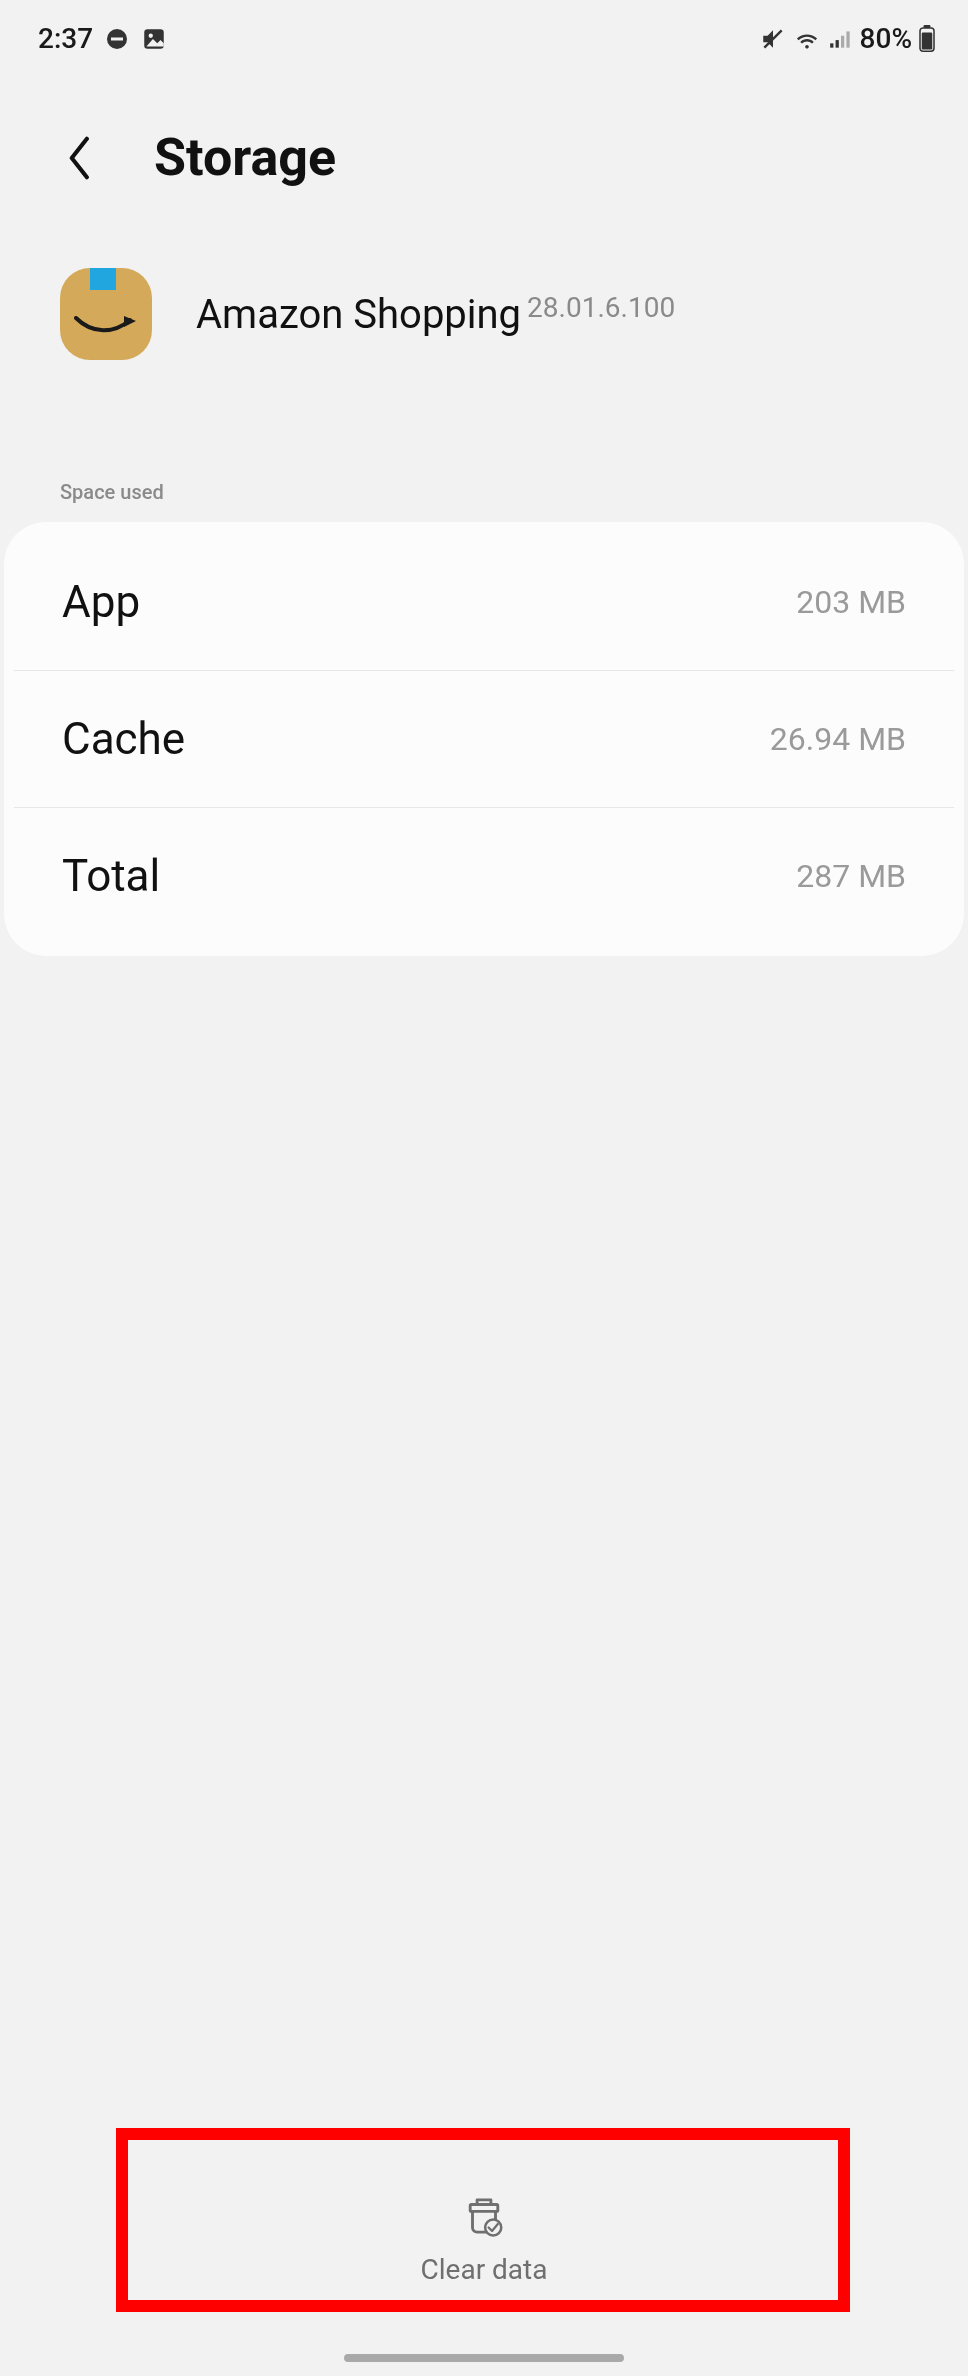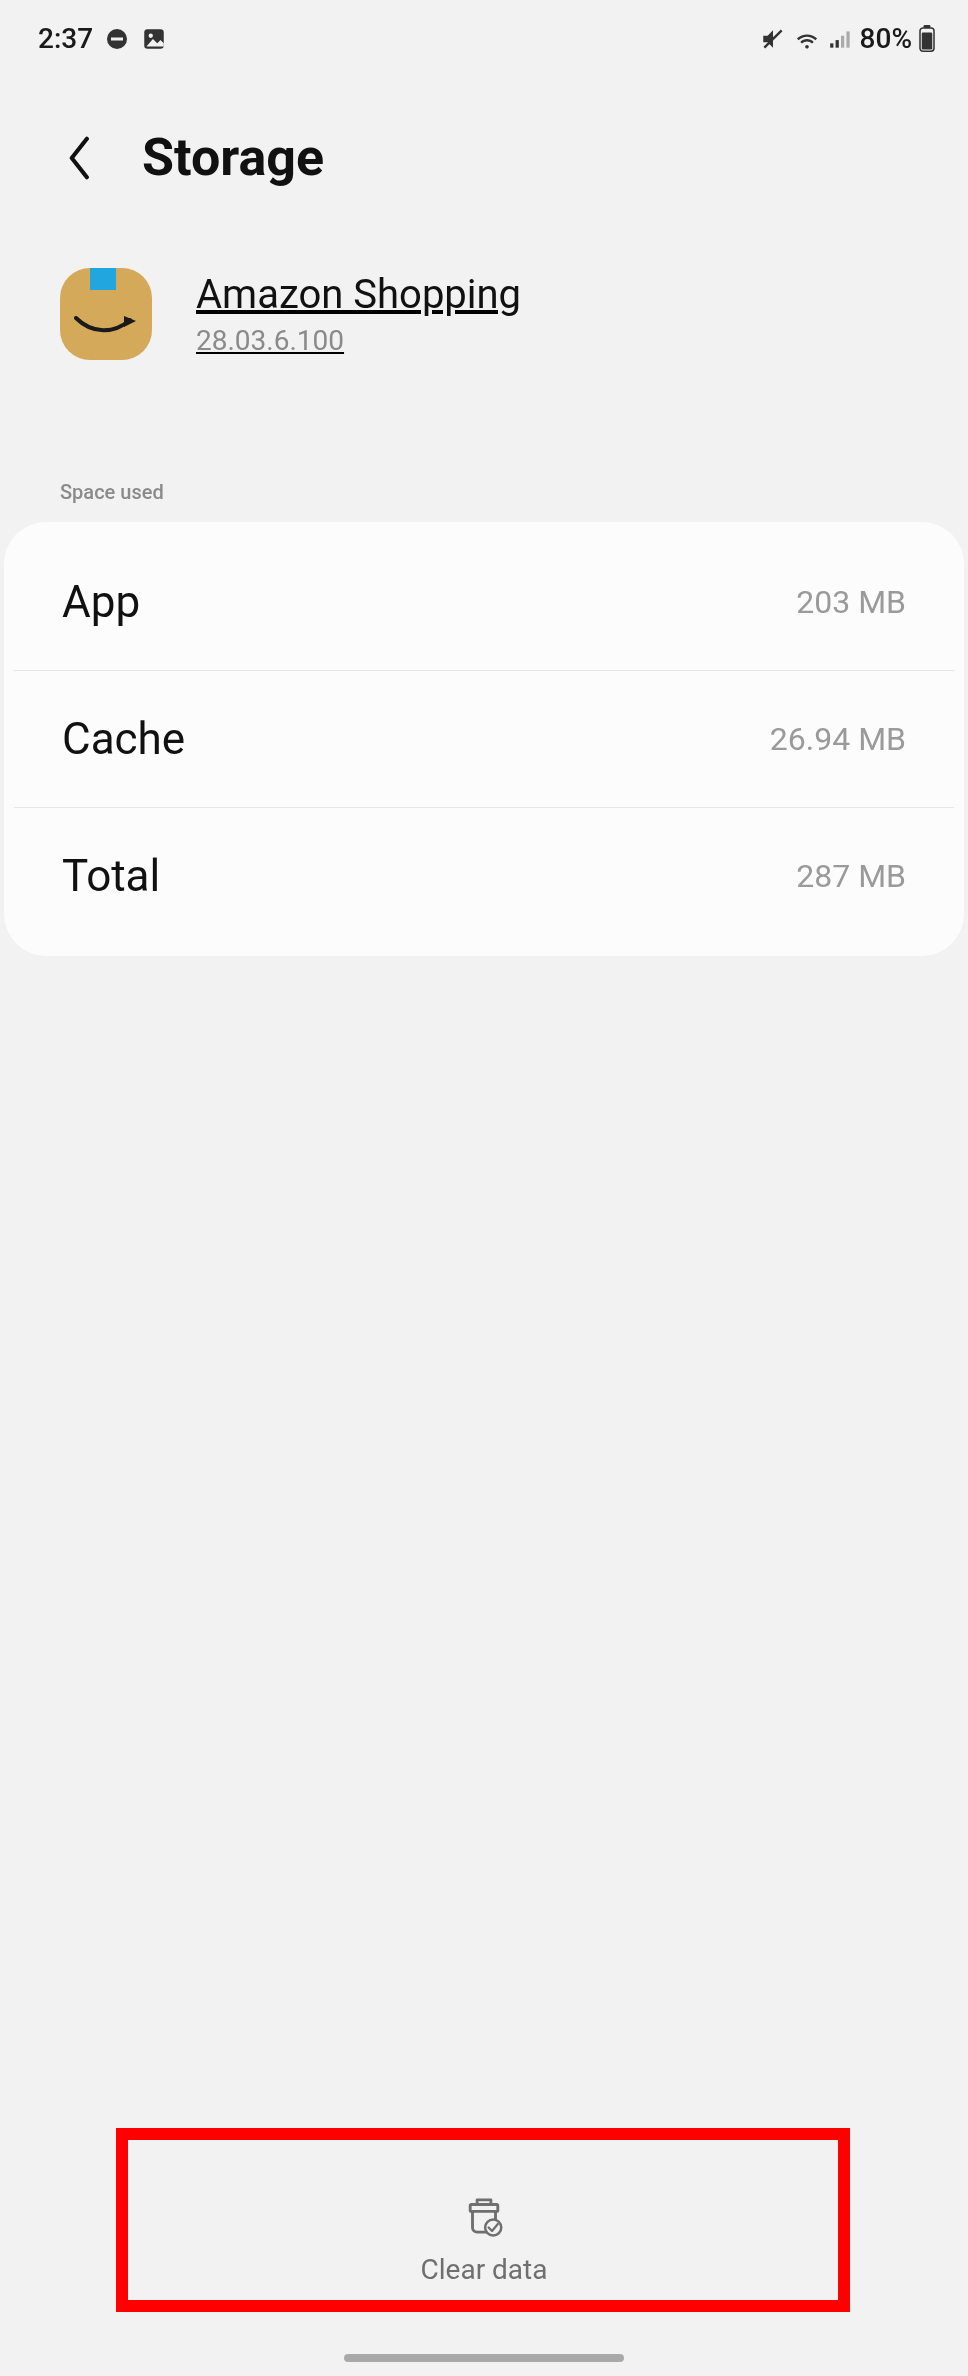--- a/index.html
+++ b/index.html
@@ -20,21 +20,21 @@
       font-weight: 500;
       color: #1a1a1a;
     }
     .status-left { display: flex; align-items: center; gap: 12px; }
     .status-right { display: flex; align-items: center; gap: 6px; }
     .status-icon-sm { display: inline-flex; align-items: center; }
     .header {
       display: flex;
       align-items: center;
       padding: 60px 60px 20px 60px;
-      gap: 42px;
+      gap: 54px;
     }
     .back-btn { display: flex; align-items: center; justify-content: center; width: 40px; height: 40px; }
     .page-title { font-size: 52px; font-weight: 700; color: #111; }
     .app-row {
       display: flex;
       align-items: center;
       padding: 60px 60px 30px 60px;
       gap: 44px;
     }
     .app-icon {
@@ -48,21 +48,21 @@
       position: absolute;
       top: 0; left: 30px;
       width: 26px; height: 22px;
       background: #22a6df;
     }
     .app-icon .smile {
       position: absolute;
       left: 14px; top: 48px;
       width: 64px; height: 20px;
     }
-    .app-meta { display: flex; flex-direction: column; gap: 6px; text-decoration: underline; }
+    .app-meta { display: flex; gap: 6px; }
     .app-name { font-size: 40px; font-weight: 400; color: #111; }
     .app-version { font-size: 28px; color: #8a8a8a; }
     .section-label { font-size: 20px; color: #8a8a8a; padding: 90px 60px 18px 60px; font-weight: 500; }
     .card {
       background: #fcfcfc;
       border-radius: 42px;
       margin: 0 4px;
       overflow: hidden;
     }
     .row {
@@ -173,21 +173,21 @@
 <div class="app-row">
   <div class="app-icon">
     <div class="tape"></div>
     <svg class="smile" viewBox="0 0 64 20">
       <path d="M2 2 C 18 18, 40 18, 56 4" stroke="#1a1a1a" stroke-width="4" fill="none" stroke-linecap="round"></path>
       <path d="M50 0 L62 5 L50 11 Z" fill="#1a1a1a"></path>
     </svg>
   </div>
   <div class="app-meta">
     <div class="app-name">Amazon Shopping</div>
-    <div class="app-version">28.03.6.100</div>
+    <div class="app-version">28.01.6.100</div>
   </div>
 </div>
 
 <div class="section-label">Space used</div>
 
 <div class="card">
   <div class="row">
     <span class="row-label">App</span>
     <span class="row-value">203 MB</span>
   </div>

